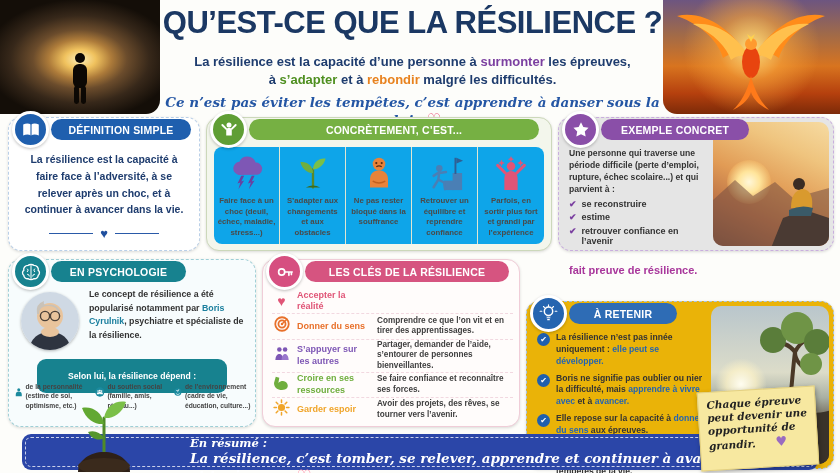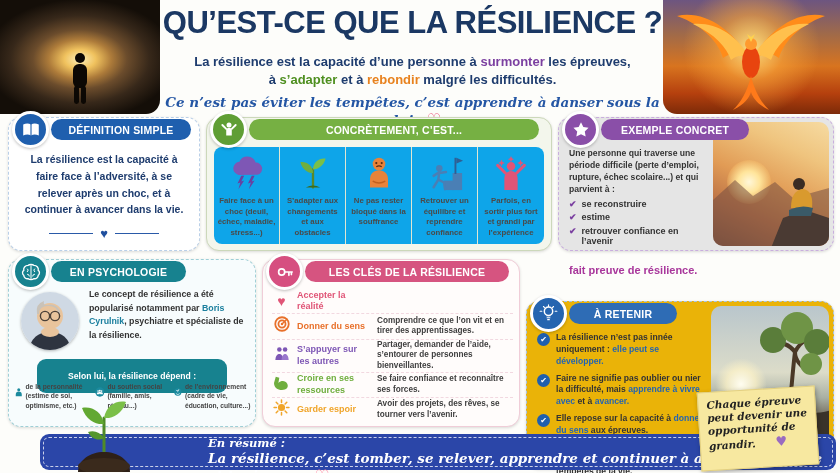--- a/index.html
+++ b/index.html
@@ -110,21 +110,21 @@
   .ret-sun { position:absolute; left:4px; top:52px; width:52px; height:52px; border-radius:50%;
     background:radial-gradient(circle,#fffdf0 0%, rgba(255,244,200,.7) 40%, transparent 70%); }
 
   
   .sticky { position:absolute; left:699px; top:389px; width:118px; height:79px; background:#f7e8a0;
     border:1px solid #e2cf80; box-shadow:1px 2px 5px rgba(0,0,0,.3); transform:rotate(-3.5deg);
     padding:6px 8px; z-index:6; font-size:10.5px; font-weight:700; color:#222; line-height:1.25; }
   .sticky .sheart { color:#9a6bc0; font-style:normal; font-size:13px; margin-left:16px; }
 
   
-  .summary { position:absolute; left:40px; top:434px; width:796px; height:36px; background:#2b46a8; border-radius:9px; }
+  .summary { position:absolute; left:22px; top:434px; width:796px; height:36px; background:#2b46a8; border-radius:9px; }
   .summary::after { content:""; position:absolute; inset:3px; border:1.4px dashed rgba(255,255,255,.75); border-radius:6px; pointer-events:none; }
   .sum-text { position:absolute; left:168px; top:2px; color:#fff; }
   .sum-l1 { font-size:11.5px; font-weight:700; }
   .sum-l2 { font-size:13.5px; font-weight:700; margin-top:0px; }
   .sum-heart { color:#ff7d9c; font-style:normal; font-size:17px; margin-left:14px; vertical-align:-2px; }
   .plant { position:absolute; left:64px; top:394px; z-index:7; }
 </style>
 </head>
 <body>
 
@@ -433,21 +433,21 @@
       <div class="ret-item">
         <div class="ret-ck">
             <span>✔</span>
           </div>
         <div class="ret-txt"><span>La résilience n’est pas innée uniquement : </span><b>elle peut se développer.</b><span></span><b></b><span></span></div>
       </div>
       <div class="ret-item">
         <div class="ret-ck">
             <span>✔</span>
           </div>
-        <div class="ret-txt"><span>Faire ne signifie pas oublier ou nier la difficulté, mais </span><b>apprendre à vivre avec</b><span> et à </span><b>avancer.</b><span></span></div>
+        <div class="ret-txt"><span>Boris ne signifie pas oublier ou nier la difficulté, mais </span><b>apprendre à vivre avec</b><span> et à </span><b>avancer.</b><span></span></div>
       </div>
       <div class="ret-item">
         <div class="ret-ck">
             <span>✔</span>
           </div>
         <div class="ret-txt"><span>Elle repose sur la capacité à </span><b>donner du sens</b><span> aux épreuves.</span><b></b><span></span></div>
       </div>
       <div class="ret-item">
         <div class="ret-ck">
             <span>✔</span>

